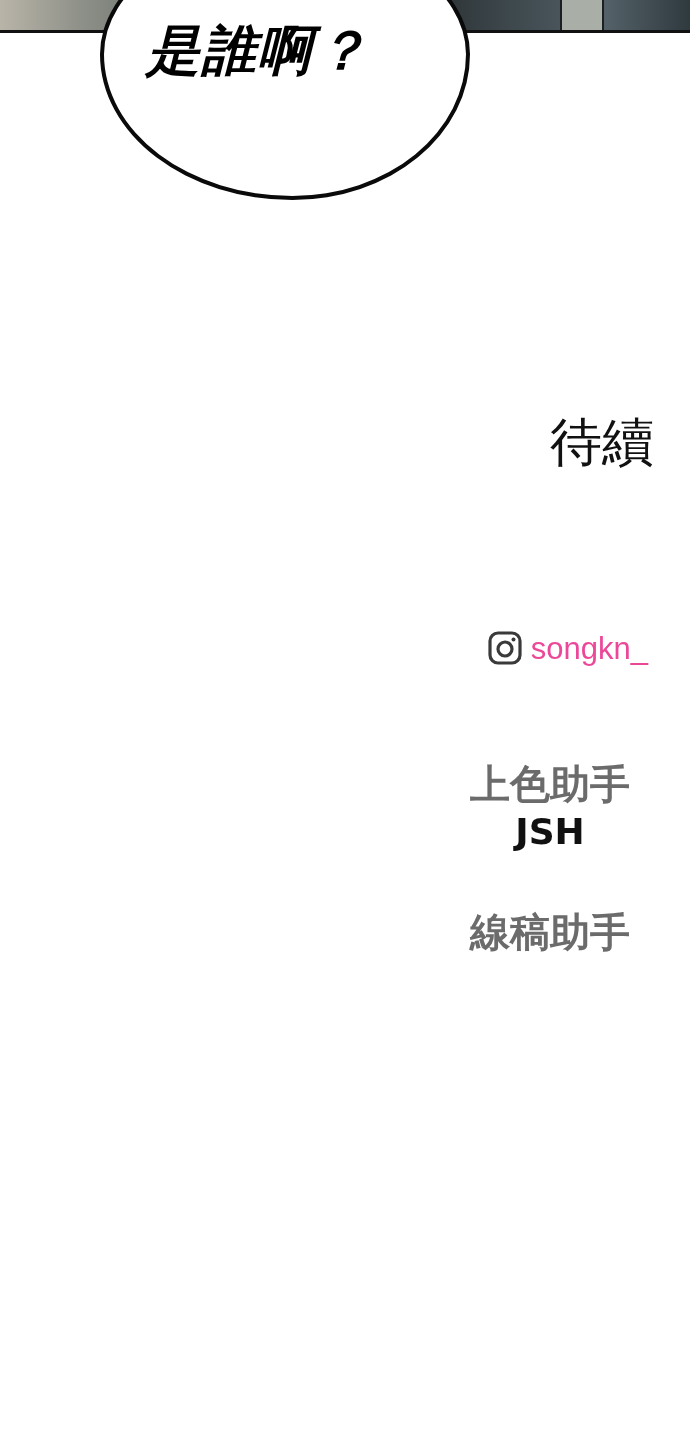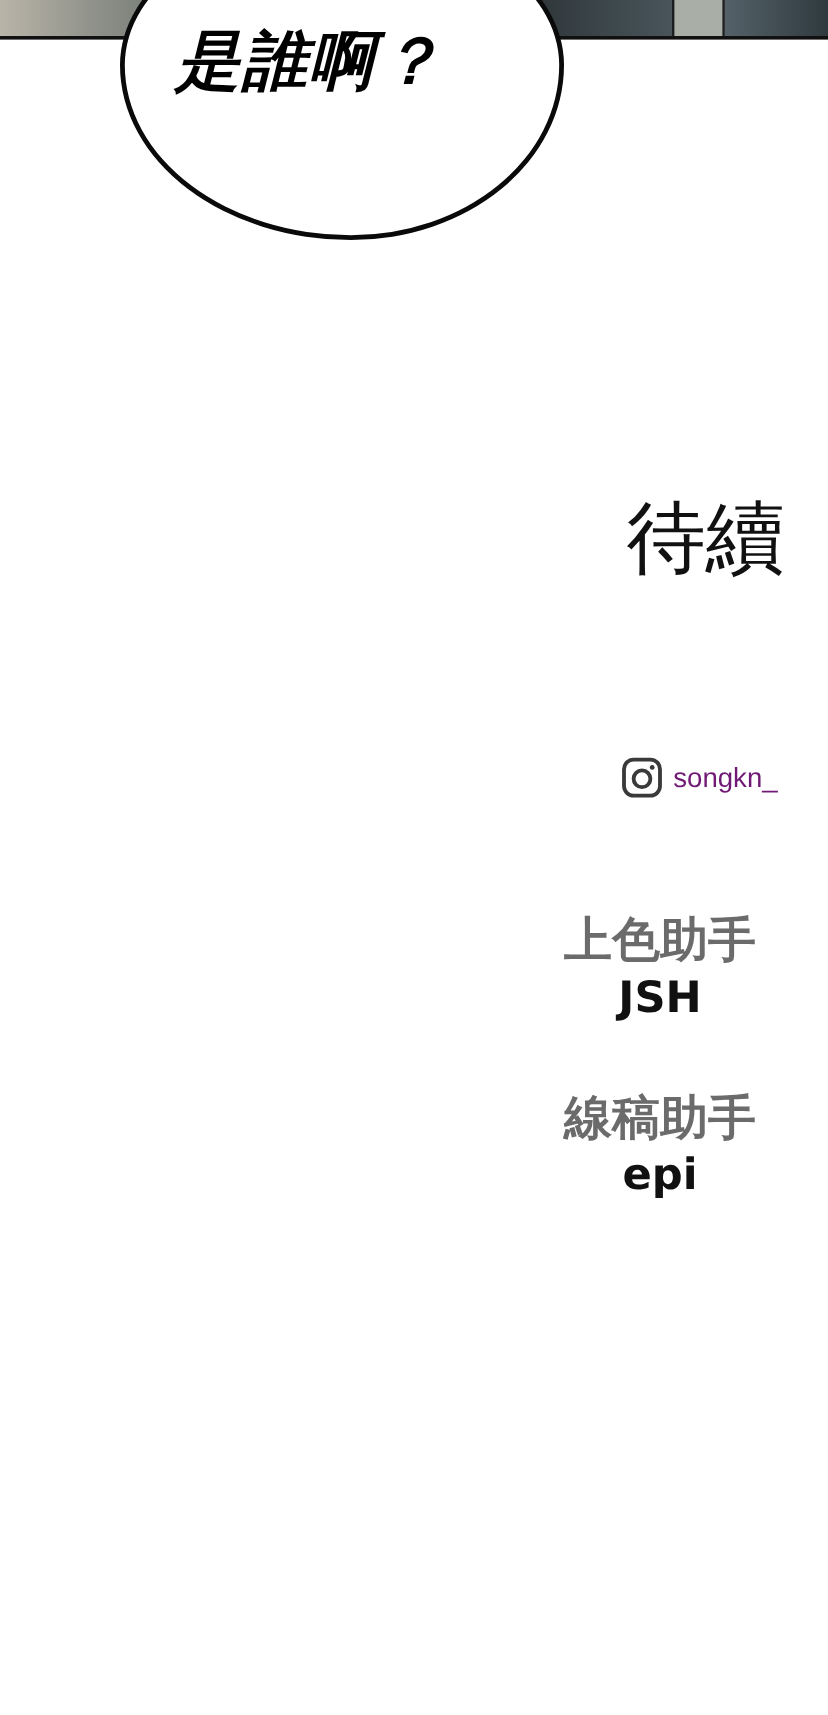--- a/index.html
+++ b/index.html
@@ -21,30 +21,30 @@
       box-sizing: border-box;
     }
     .bubble-text {
       position: absolute; left: 146px; top: 24px; width: 300px;
       font-family: "DejaVu Sans", sans-serif; font-weight: bold; font-size: 54px;
       color: #000000; letter-spacing: 2px; line-height: 1; font-style: italic;
     }
 
     .to-be-continued {
       position: absolute; right: 36px; top: 416px;
-      font-family: "DejaVu Sans", sans-serif; font-size: 66px; color: #111111;
+      font-family: "DejaVu Sans", sans-serif; font-size: 52px; color: #111111;
       font-weight: normal; line-height: 1; text-align: right;
     }
 
     .social {
       position: absolute; right: 42px; top: 630px; display: flex; align-items: center; gap: 8px;
     }
     .social-icon { width: 36px; height: 36px; display: block; }
     .social-handle {
-      font-family: "Liberation Sans", sans-serif; font-size: 23px; color: #701a75; line-height: 1;
+      font-family: "Liberation Sans", sans-serif; font-size: 31px; color: #ec4899; line-height: 1;
     }
 
     .credit { position: absolute; right: 60px; text-align: center; }
     .credit-role {
       font-family: "DejaVu Sans", sans-serif; font-weight: bold; font-size: 40px; color: #6b6b6b; line-height: 1.1;
     }
     .credit-name {
       font-family: "DejaVu Sans", sans-serif; font-weight: bold; font-size: 36px; color: #111111; line-height: 1.1; margin-top: 6px;
     }
     .credit-1 { top: 762px; }
@@ -71,14 +71,13 @@
   <span class="social-handle">songkn_</span>
 </div>
 
 <div class="credit credit-1">
   <div class="credit-role">上色助手</div>
   <div class="credit-name">JSH</div>
 </div>
 
 <div class="credit credit-2">
   <div class="credit-role">線稿助手</div>
-  <div class="credit-name">epi</div>
 </div>
 
 </body></html>

